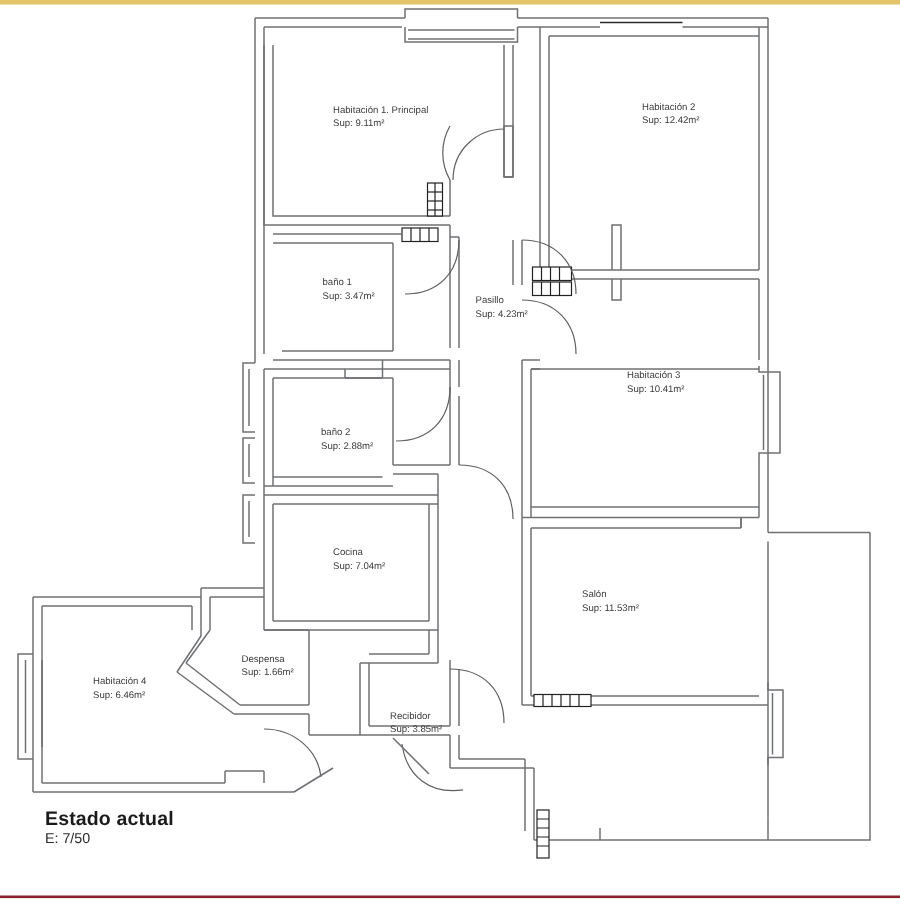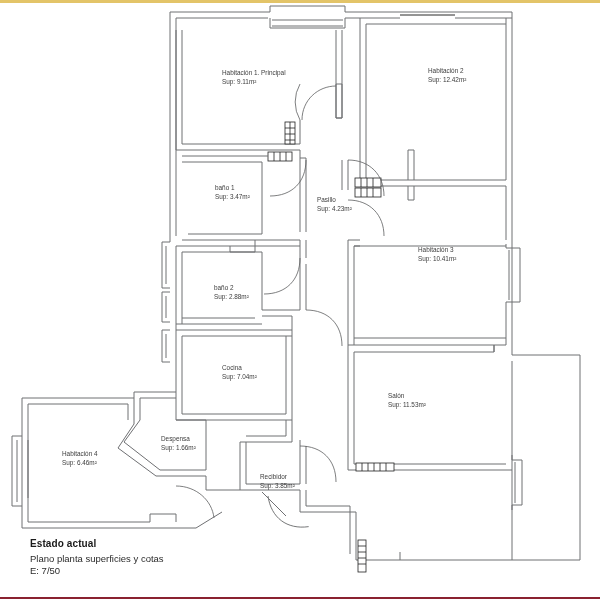--- a/index.html
+++ b/index.html
@@ -46,21 +46,21 @@
     fill: #3c3c3c;
   }
   .titleblock {
     position: absolute;
     left: 30px;
     top: 538px;
     width: 260px;
   }
   .tb-title {
     font-family: "Liberation Sans", sans-serif;
-    font-size: 10px;
+    font-size: 13px;
     font-weight: bold;
     color: #1a1a1a;
     letter-spacing: 0.1px;
     line-height: 1.25;
     margin: 0;
   }
   .tb-sub {
     font-family: "Liberation Sans", sans-serif;
     font-size: 9.5px;
     color: #2b2b2b;
@@ -384,18 +384,17 @@
       <text class="room-label" x="62" y="465">Sup: 6.46m²</text>
 
       <text class="room-label" x="260" y="479">Recibidor</text>
       <text class="room-label" x="260" y="488">Sup: 3.85m²</text>
     </g>
 
   </svg>
 
   <div class="titleblock">
     <p class="tb-title">Estado actual</p>
-    <p class="tb-sub">Plano planta superficies y cotas</p>
     <p class="tb-scale">E: 7/50</p>
   </div>
 
   <div class="bottom-band"></div>
 </div>
 
 </body></html>

